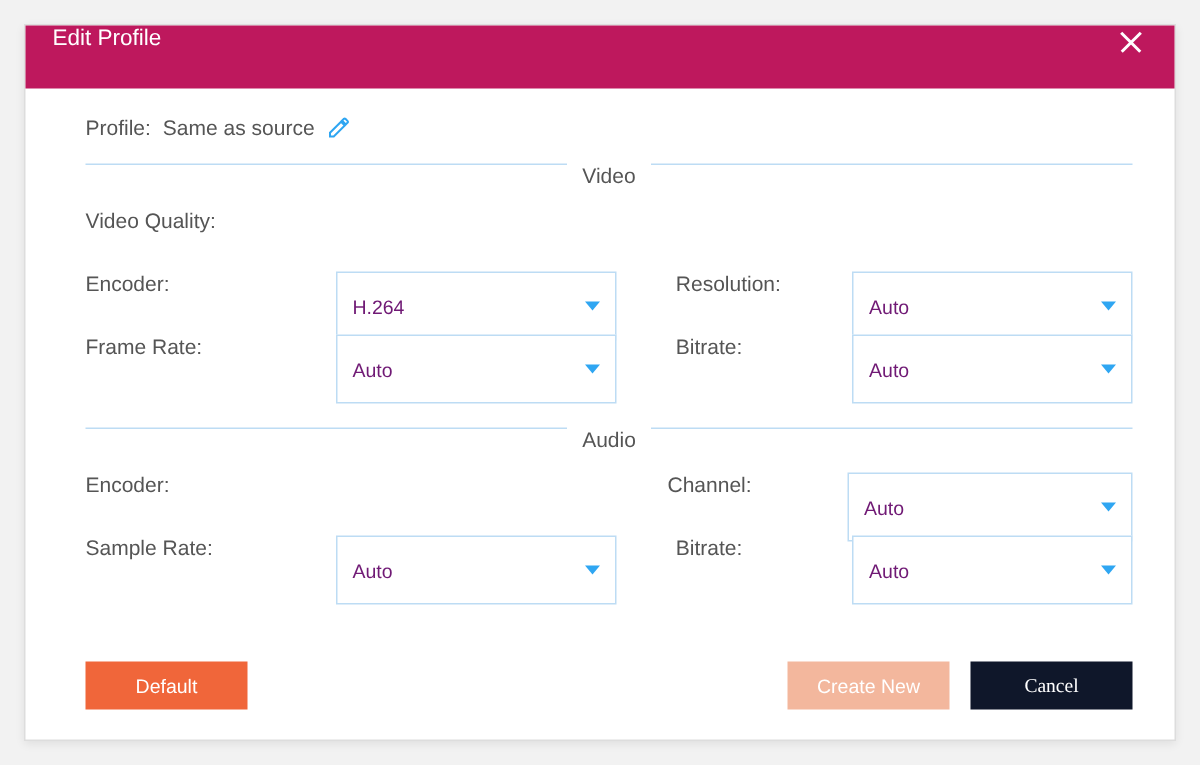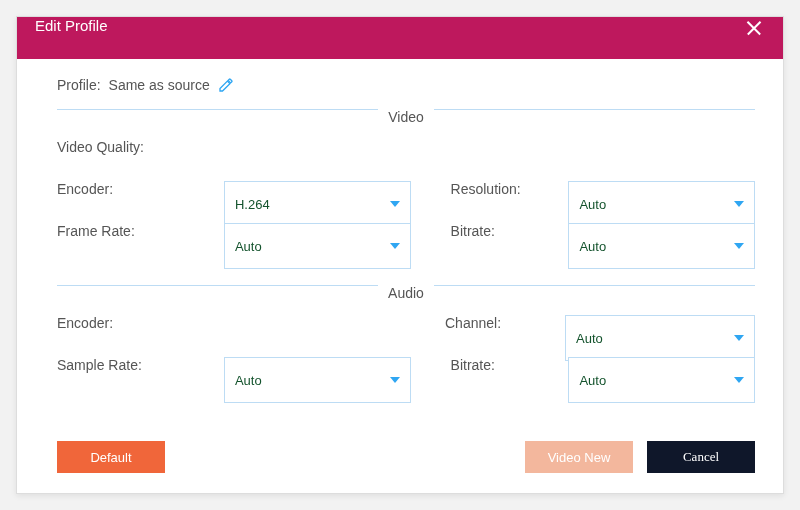--- a/index.html
+++ b/index.html
@@ -127,21 +127,21 @@
   .radio.checked .inner { display: block; }
 
   .select {
     width: 100%;
     height: 46px;
     border: 1px solid #bddcf4;
     display: flex;
     align-items: center;
     justify-content: space-between;
     padding: 0 10px;
-    color: #14532d;
+    color: #701a75;
     cursor: pointer;
     background: #fff;
     font-size: 13px;
   }
   .select .arrow {
     width: 0; height: 0;
     border-left: 5px solid transparent;
     border-right: 5px solid transparent;
     border-top: 6px solid #2fa6f2;
   }
@@ -271,21 +271,21 @@
     </div>
 
     <div class="spacer"></div>
 
     <div class="footer">
       <div class="btn btn-default">
         <span>Default</span>
       </div>
       <div class="footer-spacer"></div>
       <div class="btn btn-create">
-        <span>Video New</span>
+        <span>Create New</span>
       </div>
       <div class="btn btn-cancel">
         <span>Cancel</span>
       </div>
     </div>
 
   </div>
 </div>
 
 </body></html>

